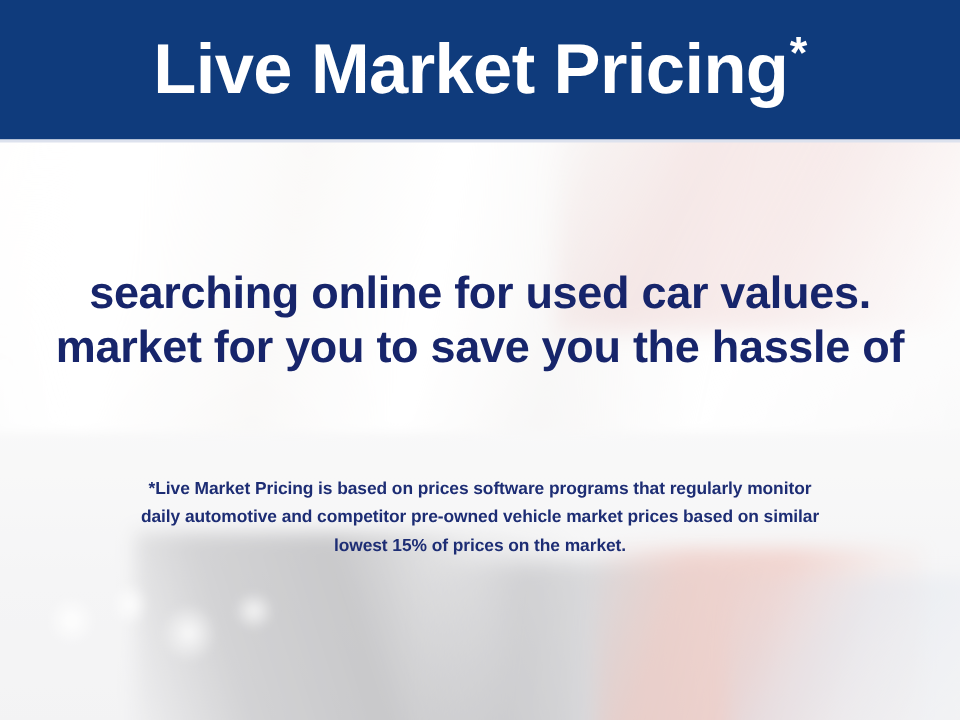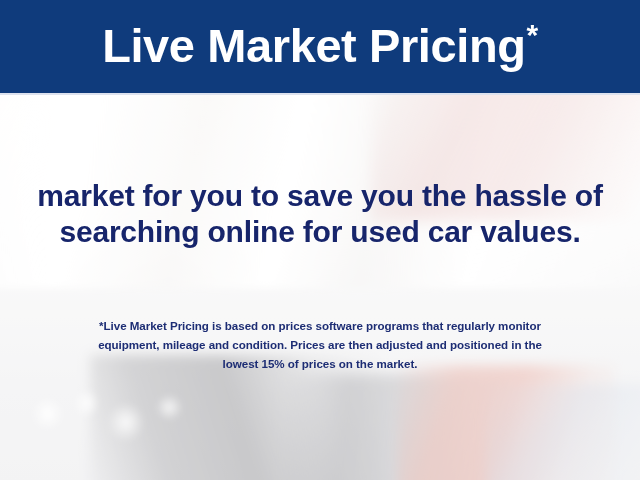--- a/index.html
+++ b/index.html
@@ -238,23 +238,23 @@
     <div class="bg-speckle"></div>
     <div class="bg-veil"></div>
   </div>
 
   <div class="header-band">
     <h1 class="header-title"><span>Live Market Pricing</span><span class="asterisk">*</span></h1>
   </div>
   <div class="header-rule"></div>
 
   <div class="headline">
+    <span class="hl-line">searching online for used car values.</span>
     <span class="hl-line">market for you to save you the hassle of</span>
-    <span class="hl-line">searching online for used car values.</span>
   </div>
 
   <div class="disclaimer">
     <span class="dc-line">*Live Market Pricing is based on prices software programs that regularly monitor</span>
-    <span class="dc-line">equipment, mileage and condition. Prices are then adjusted and positioned in the</span>
+    <span class="dc-line">daily automotive and competitor pre-owned vehicle market prices based on similar</span>
     <span class="dc-line">lowest 15% of prices on the market.</span>
   </div>
 
 </div>
 
 </body></html>

